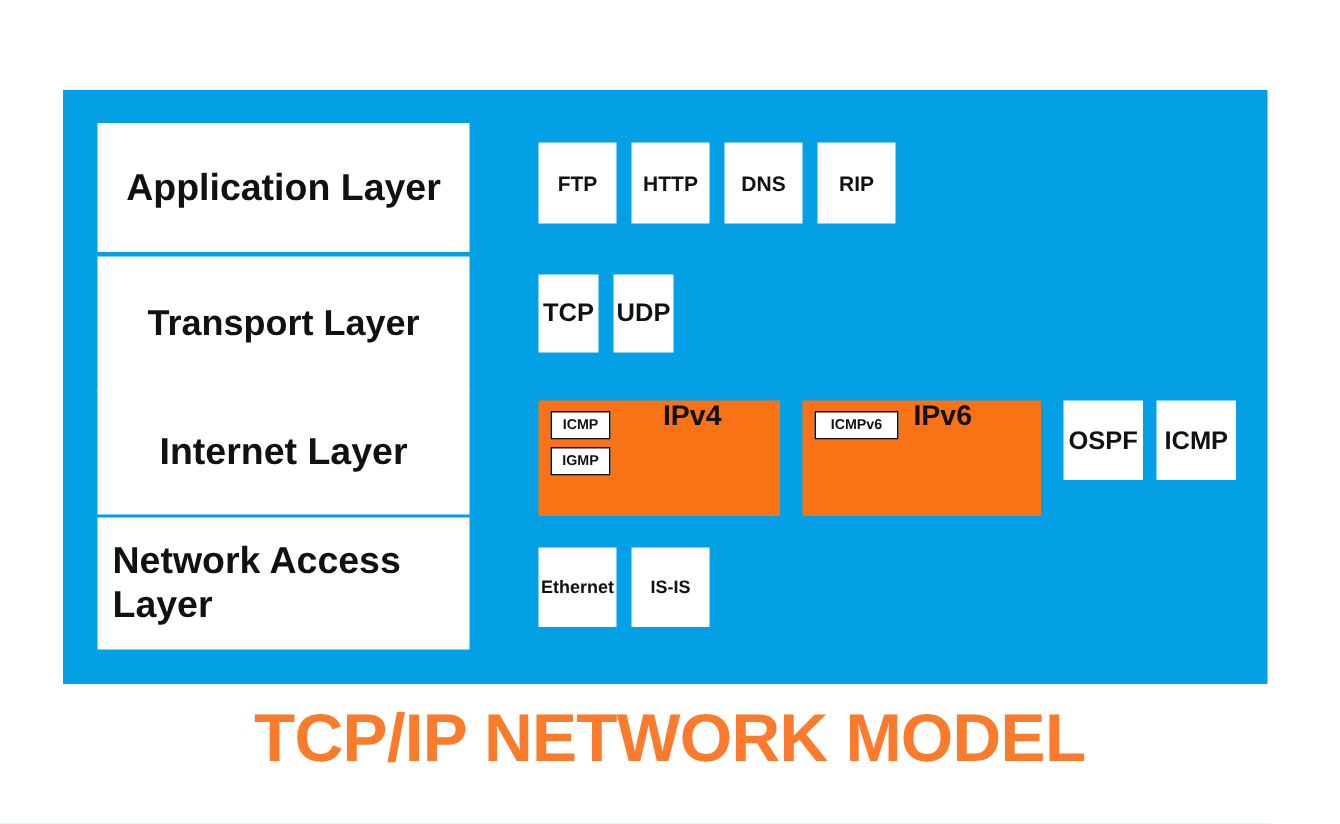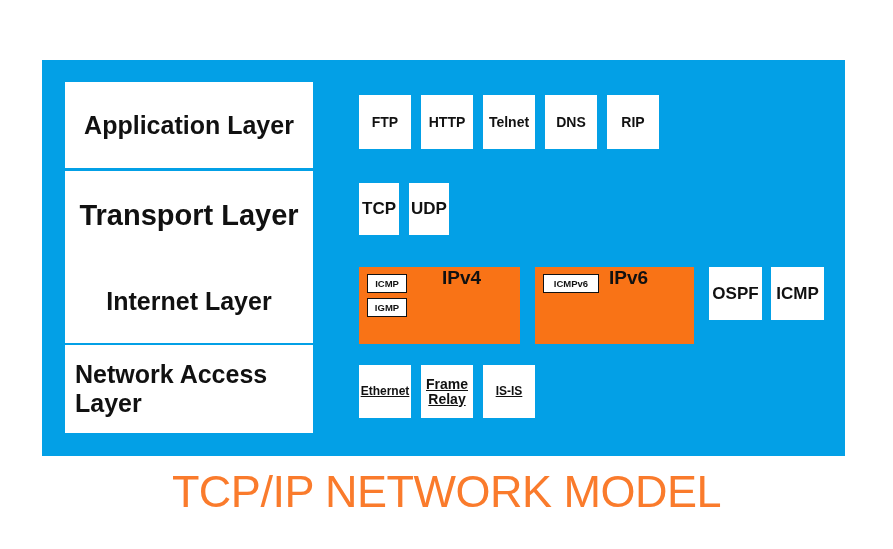--- a/index.html
+++ b/index.html
@@ -54,21 +54,21 @@
   .layer-box .layer-label {
     display: block;
     width: 100%;
     line-height: 1.15;
   }
   .layer-center .layer-label { text-align: center; }
   .layer-left { padding-left: 10px; }
   .layer-left .layer-label { text-align: left; }
 
   .layer-0 { top: 0px;   height: 86px;  font-size: 25px; }
-  .layer-1 { top: 89px;  height: 90px;  font-size: 29px; }
+  .layer-1 { top: 89px;  height: 90px;  font-size: 24px; }
   .layer-2 { top: 178px; height: 83px;  font-size: 25px; }
   .layer-3 { top: 263px; height: 88px;  font-size: 25px; }
 
   
   .proto-row {
     position: absolute;
     display: flex;
     align-items: flex-start;
   }
   .proto-box {
@@ -161,33 +161,32 @@
   
   .row-na {
     left: 317px;
     top: 305px;   
   }
   .row-na .proto-box {
     width: 52px;
     height: 53px;
     margin-right: 10px;
     font-size: 12px;
-    text-decoration: underline;
   }
   .row-na .proto-box.two-line { font-size: 14px; }
 
   
   .title {
     position: absolute;
     left: 0;
     top: 466px;
     width: 893px;
     text-align: center;
     font-size: 45px;
-    font-weight: normal;
+    font-weight: bold;
     letter-spacing: -0.5px;
     color: #FA7B2C;
     font-family: "Liberation Sans", sans-serif;
   }
 </style>
 </head>
 <body>
 
 <div id="diagram">
 
@@ -207,23 +206,20 @@
         <span class="layer-label">Network Access Layer</span>
       </div>
     </div>
 
     <div class="proto-row row-app">
       <div class="proto-box">
         <span>FTP</span>
       </div>
       <div class="proto-box">
         <span>HTTP</span>
-      </div>
-      <div class="proto-box sm">
-        <span>Telnet</span>
       </div>
       <div class="proto-box sm">
         <span>DNS</span>
       </div>
       <div class="proto-box">
         <span>RIP</span>
       </div>
     </div>
 
     <div class="proto-row row-trans">
@@ -263,23 +259,20 @@
       </div>
       <div class="proto-box rt">
         <span>ICMP</span>
       </div>
     </div>
 
     <div class="proto-row row-na">
       <div class="proto-box">
         <span>Ethernet</span>
       </div>
-      <div class="proto-box two-line">
-        <span>Frame Relay</span>
-      </div>
       <div class="proto-box">
         <span>IS-IS</span>
       </div>
     </div>
 
   </div>
 
   <div class="title">TCP/IP NETWORK MODEL</div>
 
 </div>

